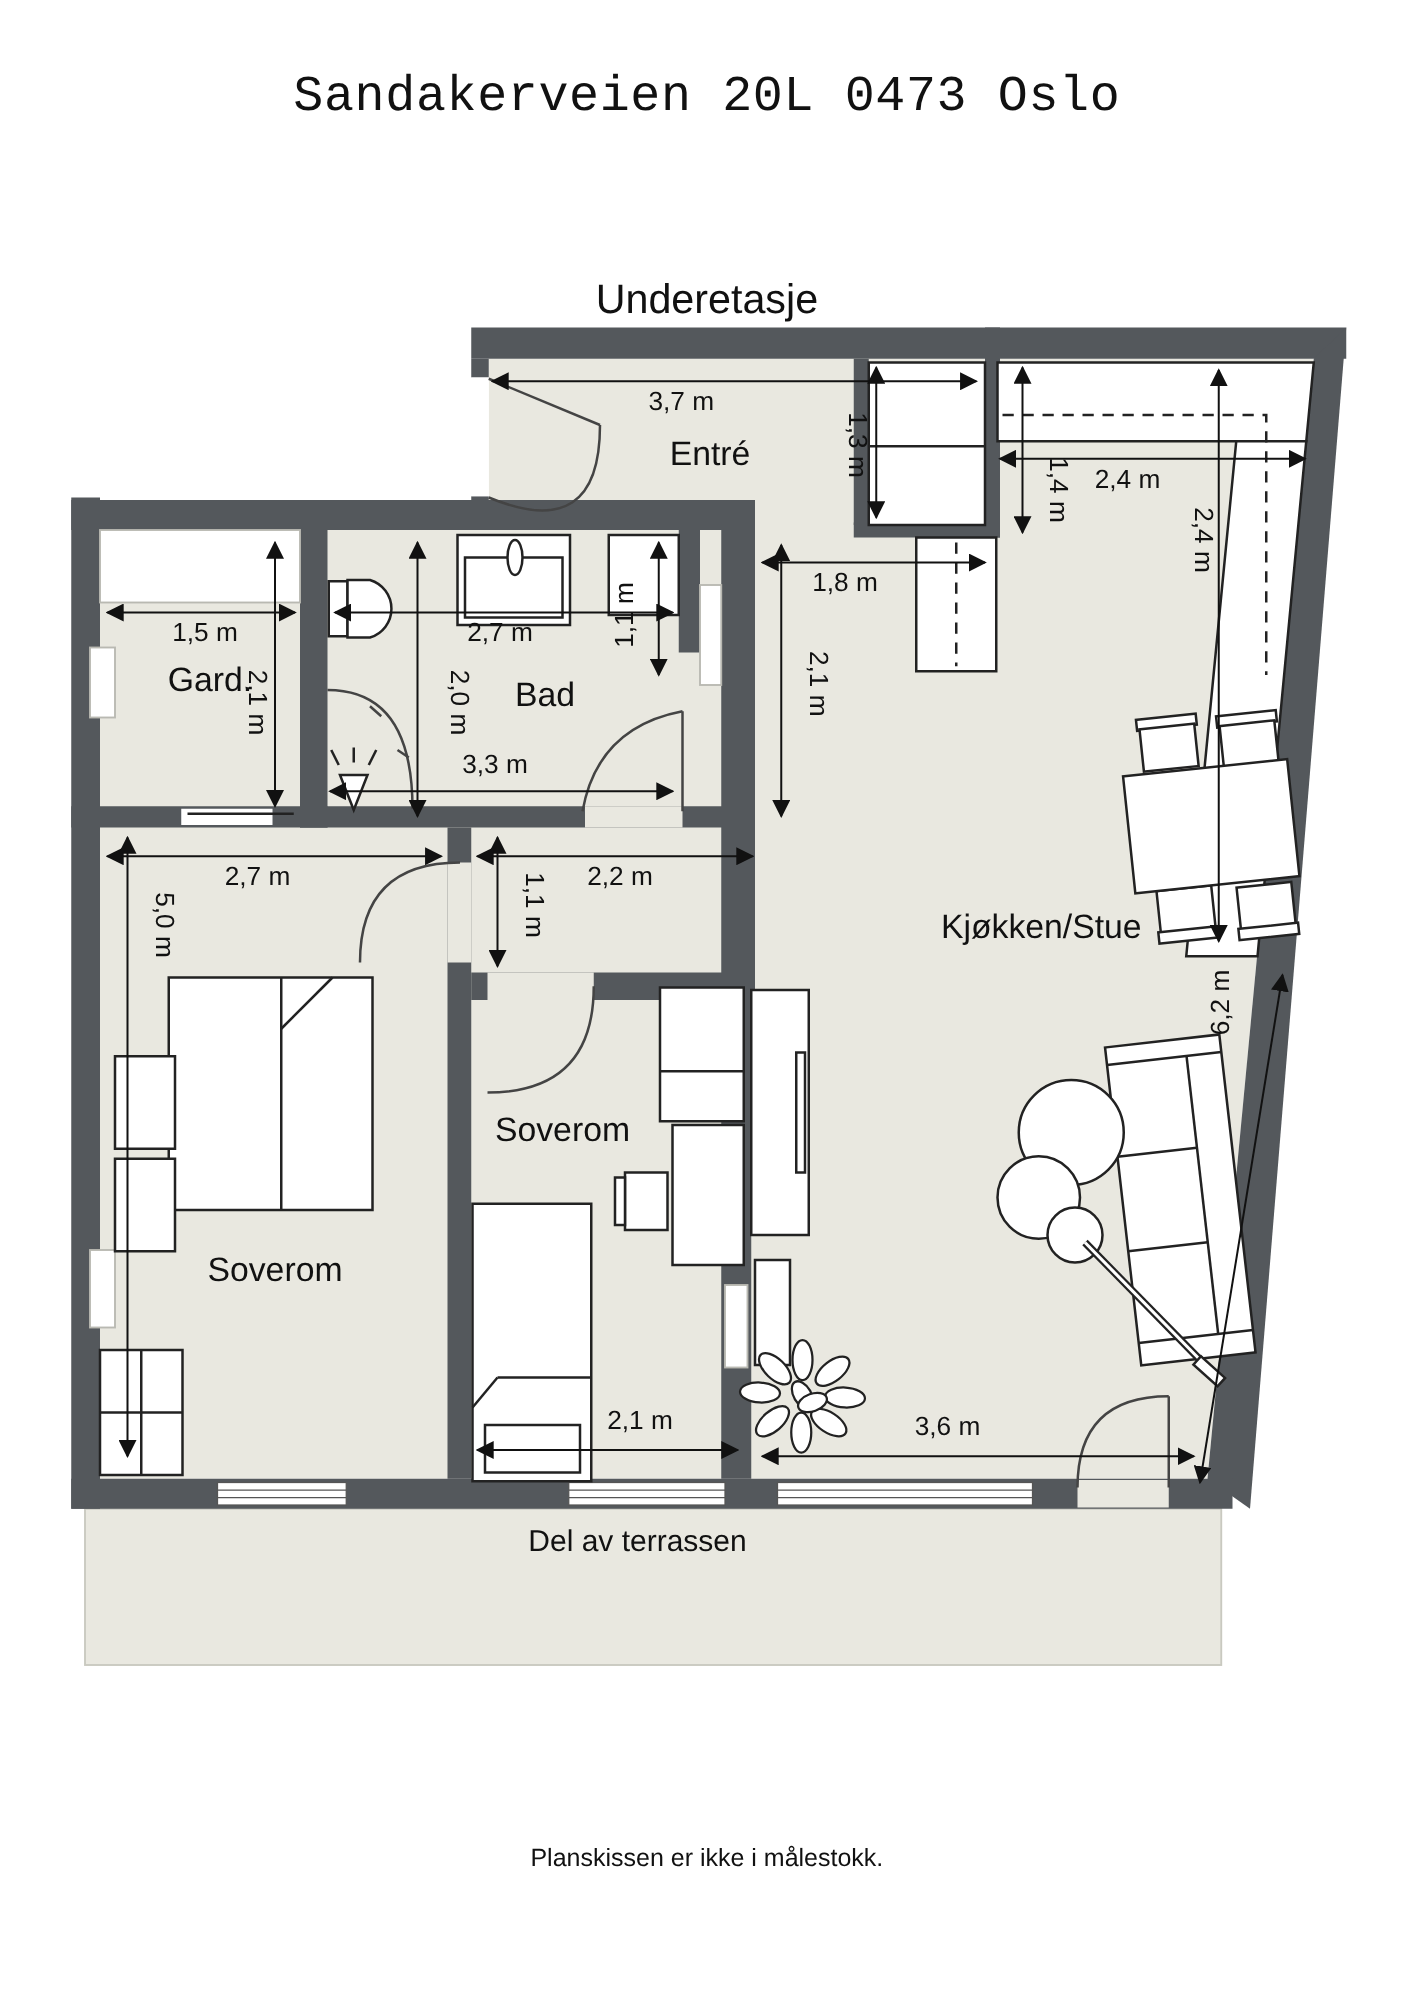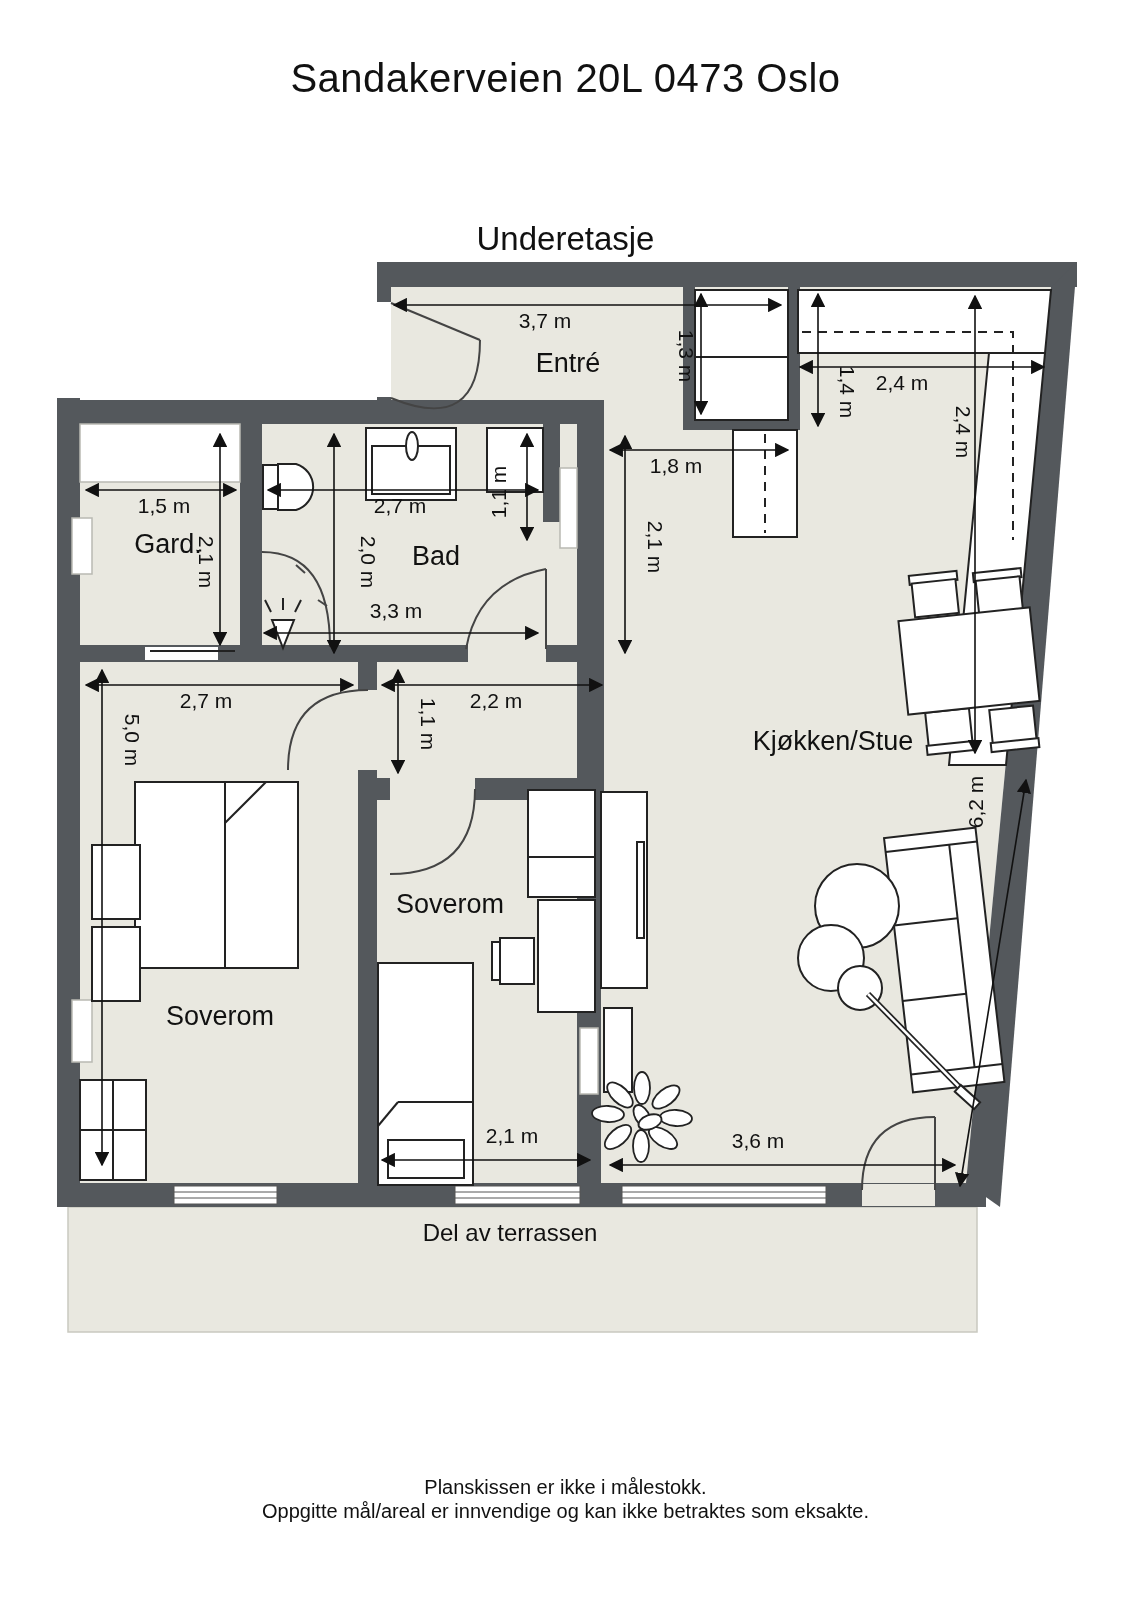--- a/index.html
+++ b/index.html
@@ -1,17 +1,17 @@
 <!DOCTYPE html>
 <html><head>
 <meta charset="utf-8">
 <style>
   html,body{margin:0;padding:0;background:#ffffff;}
   body{width:1131px;height:1600px;position:relative;font-family:"Liberation Sans",sans-serif;color:#111;}
-  .page-title{position:absolute;top:56px;left:0;width:1131px;text-align:center;font-size:40px;letter-spacing:0.5px;}
+  .page-title{position:absolute;top:56px;left:0;width:1131px;text-align:center;font-size:40px;letter-spacing:0.5px;font-family:Liberation Mono, monospace;}
   .floor-title{position:absolute;top:220px;left:0;width:1131px;text-align:center;font-size:33px;}
   .footer{position:absolute;top:1475px;left:0;width:1131px;text-align:center;font-size:20px;line-height:24px;}
   svg.plan{position:absolute;top:0;left:0;}
   .wall{fill:#54585c;stroke:none;}
   .floor{fill:#e9e8e0;stroke:none;}
   .open-floor{fill:#e9e8e0;stroke:none;}
   .open-white{fill:#ffffff;stroke:none;}
   .furn{fill:#ffffff;stroke:#222222;stroke-width:2;}
   .furn-line{fill:none;stroke:#222222;stroke-width:2;}
   .furn-subtle{fill:#ffffff;stroke:#b9b9b2;stroke-width:1.5;}
@@ -310,14 +310,13 @@
     </g>
     <g>
       <line class="dim-line" x1="610" y1="1165" x2="955" y2="1165" marker-start="url(#arr)" marker-end="url(#arr)"></line>
       <text x="758" y="1148">3,6 m</text>
     </g>
   </g>
 </svg>
 
 <div class="footer">
   <div>Planskissen er ikke i målestokk.</div>
-  <div>Oppgitte mål/areal er innvendige og kan ikke betraktes som eksakte.</div>
 </div>
 
 </body></html>

